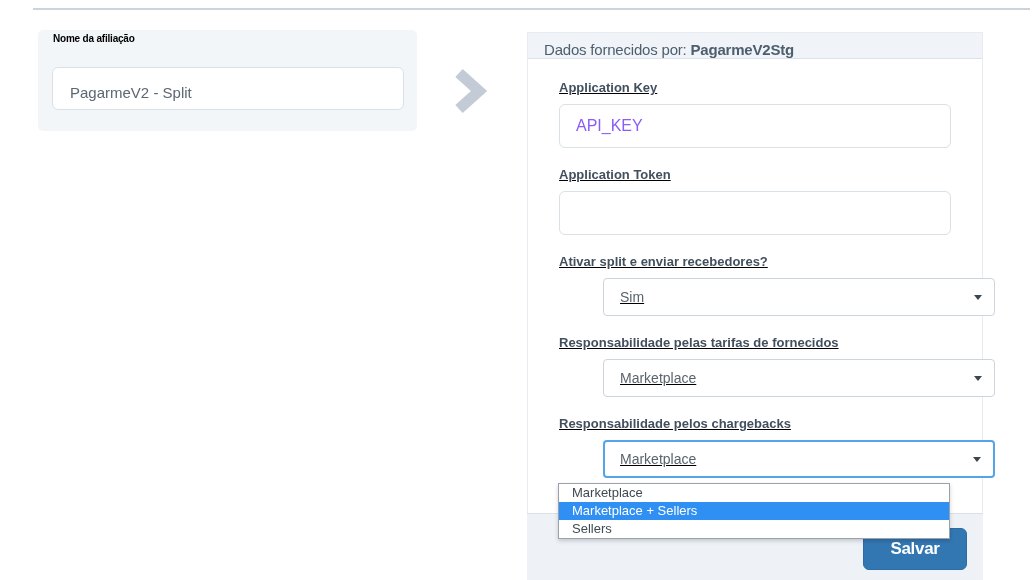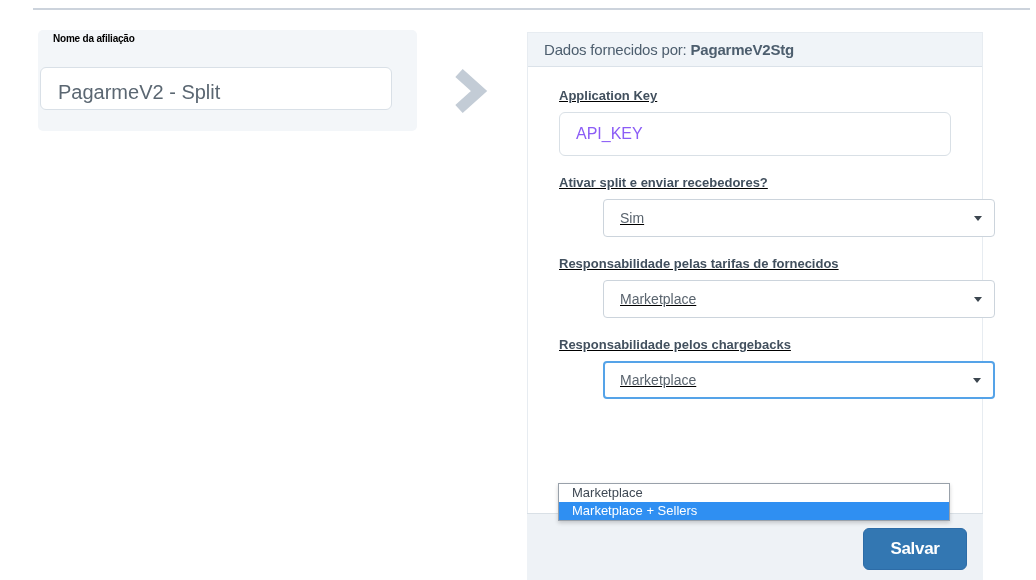--- a/index.html
+++ b/index.html
@@ -30,28 +30,28 @@
   .left-panel .panel-label {
     position: absolute;
     left: 15px; top: 3px;
     font-size: 10px;
     font-weight: bold;
     letter-spacing: -0.2px;
     color: #000000;
   }
   .left-panel .name-input {
     position: absolute;
-    left: 2px; top: 37px;
+    left: 14px; top: 37px;
     width: 352px; height: 43px;
     background: #ffffff;
     border: 1px solid #d9e0e7;
     border-radius: 6px;
     padding: 8px 0 0 17px;
     font-family: "Liberation Sans", sans-serif;
-    font-size: 20px;
+    font-size: 15px;
     color: #5b6772;
     outline: none;
   }
 
   
   .arrow-wrap {
     position: absolute;
     left: 452px; top: 68px;
     width: 36px; height: 46px;
   }
@@ -59,21 +59,21 @@
   
   .right-panel {
     position: absolute;
     left: 527px; top: 32px;
     width: 456px; height: 481px;
     background: #ffffff;
     border: 1px solid #e7ecf1;
     border-bottom: none;
   }
   .panel-header {
-    height: 34px;
+    height: 26px;
     background: #f0f4f8;
     border-bottom: 1px solid #dbe2e9;
     line-height: 34px;
     padding-left: 16px;
     font-size: 15px;
     letter-spacing: -0.2px;
     color: #4d5e6e;
     white-space: nowrap;
   }
   .panel-header .provider-name { font-weight: bold; }
@@ -197,20 +197,24 @@
     <span class="provider-name">PagarmeV2Stg</span>
   </div>
 
   <div class="panel-body">
 
     <div class="form-group">
       <span class="field-label">Application Key</span>
       <input class="text-input" type="text" value="API_KEY" style="">
     </div>
 
+    <div class="form-group">
+      <span class="field-label">Application Token</span>
+      <input class="text-input" type="text" value="" style="">
+    </div>
 
     <div class="form-group">
       <span class="field-label">Ativar split e enviar recebedores?</span>
       <div class="select-box">
         <span>Sim</span>
         <span class="sel-arrow"></span>
       </div>
     </div>
 
     <div class="form-group">
@@ -232,13 +236,14 @@
   </div>
 </div>
 
 <div class="panel-footer">
   <button class="save-button">Salvar</button>
 </div>
 
 <div class="dropdown-popup">
   <div class="option">Marketplace</div>
   <div class="option highlighted">Marketplace + Sellers</div>
+  <div class="option">Sellers</div>
 </div>
 
 </body></html>

